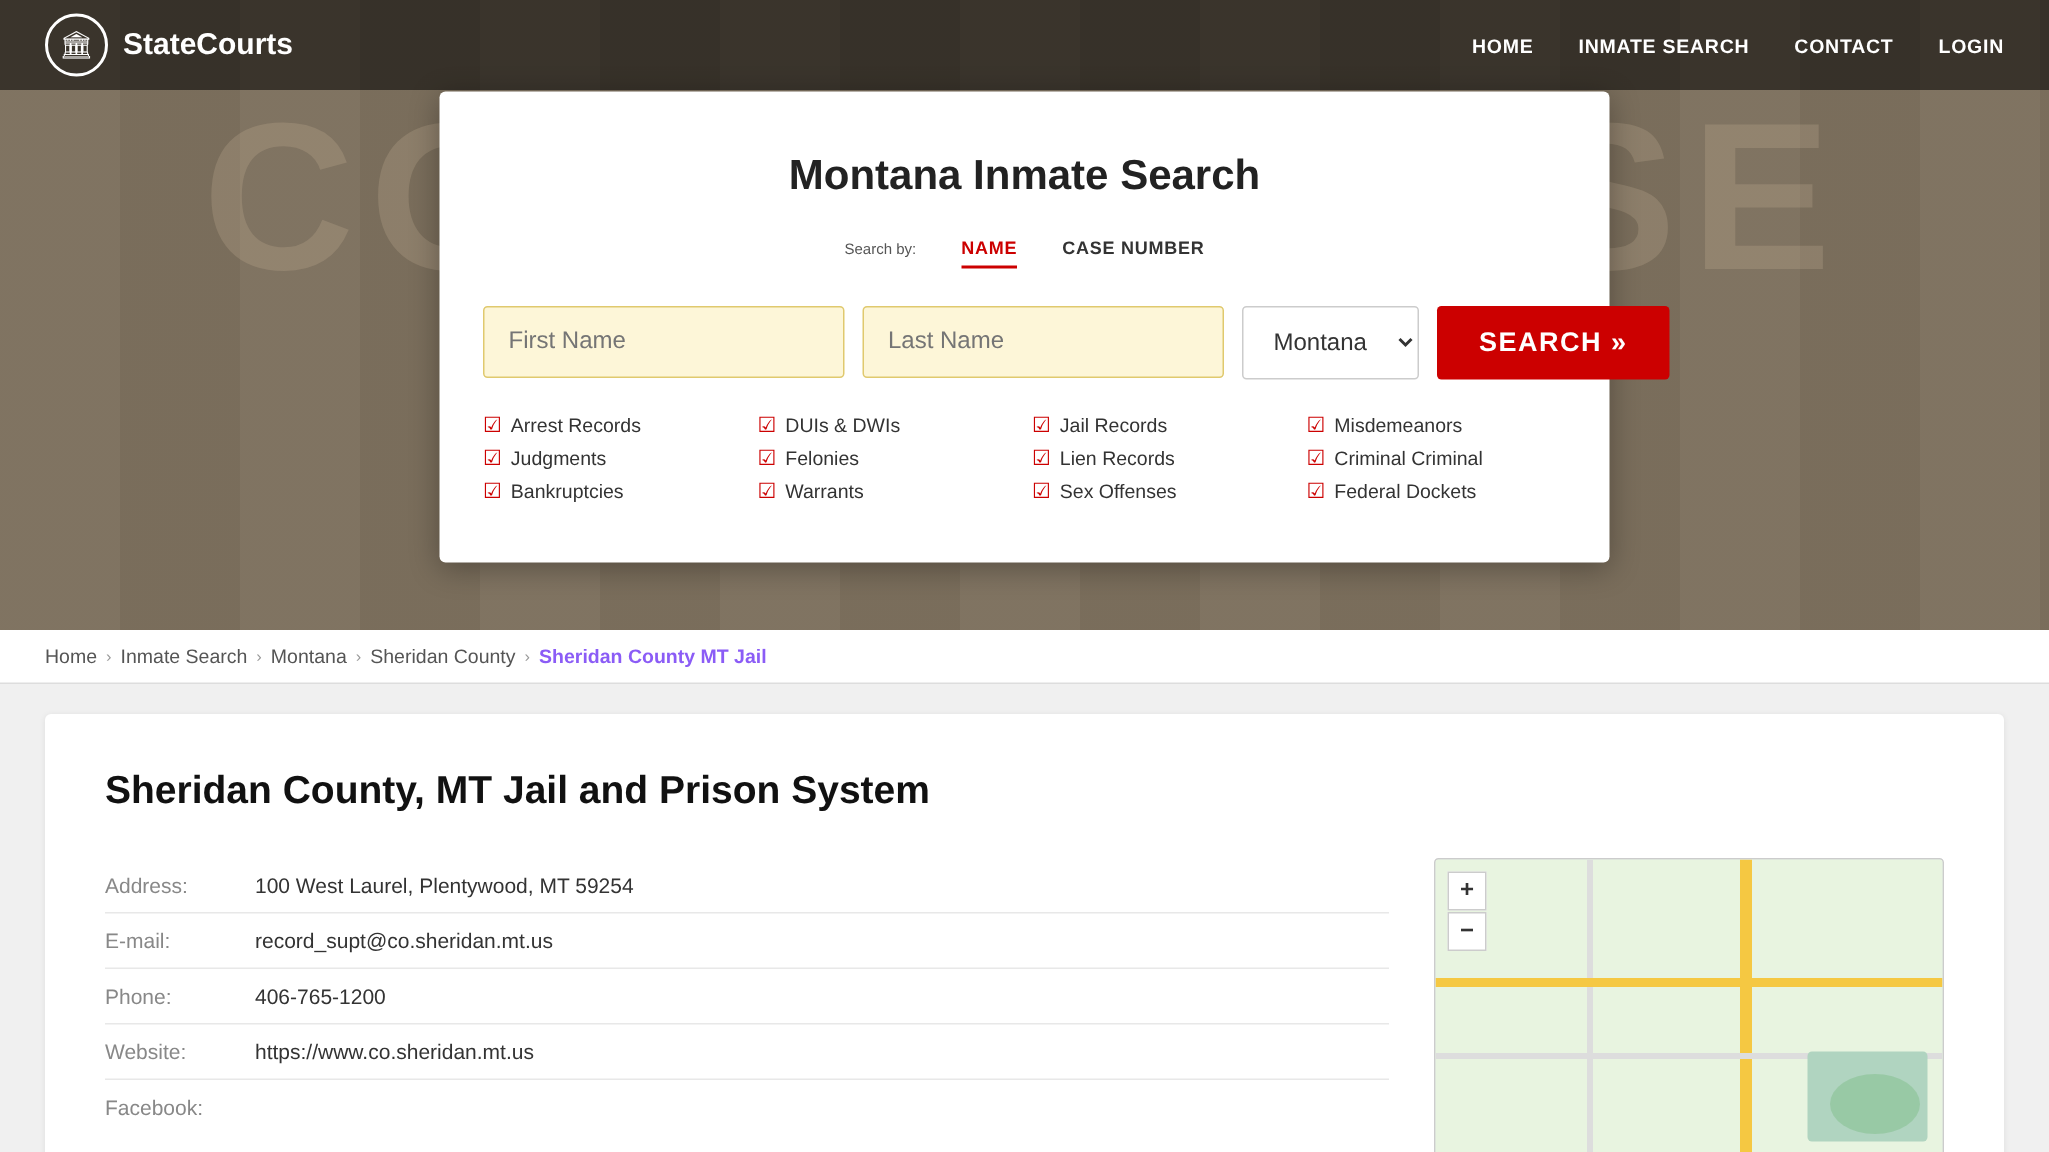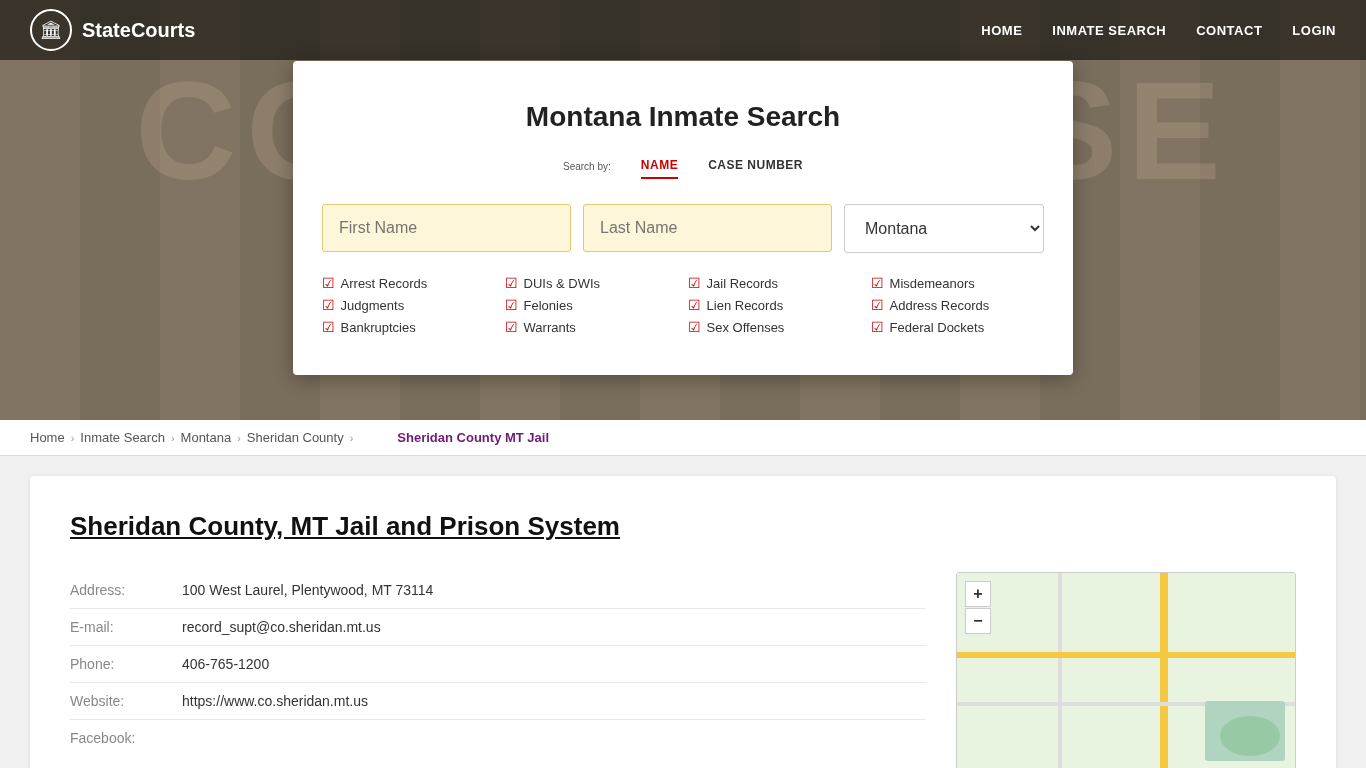--- a/index.html
+++ b/index.html
@@ -190,54 +190,53 @@
       color: #666;
       display: flex;
       align-items: center;
       gap: 6px;
     }
     .breadcrumb-bar a {
       color: #555;
       text-decoration: none;
     }
     .breadcrumb-sep { color: #999; font-size: 11px; }
-    .breadcrumb-current { font-weight: bold; color: #701a75; margin-left: 38px; }
+    .breadcrumb-current { font-weight: bold; color: #8b5cf6; }
 
     
     .main-content {
       background: #f0f0f0;
       padding: 20px 30px;
     }
     .info-card {
       background: #fff;
       border-radius: 4px;
       padding: 35px 40px;
       box-shadow: 0 1px 4px rgba(0,0,0,0.08);
     }
     .info-title {
       font-size: 26px;
       font-weight: bold;
       color: #111;
       margin-bottom: 30px;
-      text-decoration: underline;
     }
     .info-body {
       display: flex;
       gap: 30px;
       align-items: flex-start;
     }
     .info-table {
       flex: 1;
     }
     .info-row {
       display: flex;
       align-items: flex-start;
       padding: 10px 0;
       border-bottom: 1px solid #e8e8e8;
-      gap: 22px;
+      gap: 10px;
     }
     .info-row:last-child { border-bottom: none; }
     .info-label {
       width: 90px;
       color: #888;
       font-size: 14px;
       flex-shrink: 0;
     }
     .info-value {
       color: #333;
@@ -326,20 +325,21 @@
     </div>
     <div class="search-fields">
       <input class="search-input" type="text" placeholder="First Name" style="">
       <input class="search-input" type="text" placeholder="Last Name" style="">
       <select class="state-select">
         <option>Montana</option>
         <option>Alabama</option>
         <option>Alaska</option>
         <option>Arizona</option>
       </select>
+      <button class="search-btn">SEARCH »</button>
     </div>
     <div class="checks-grid">
       <div class="check-item">
         <span class="check-icon">☑</span>
         <span>Arrest Records</span>
       </div>
       <div class="check-item">
         <span class="check-icon">☑</span>
         <span>DUIs &amp; DWIs</span>
       </div>
@@ -358,21 +358,21 @@
       <div class="check-item">
         <span class="check-icon">☑</span>
         <span>Felonies</span>
       </div>
       <div class="check-item">
         <span class="check-icon">☑</span>
         <span>Lien Records</span>
       </div>
       <div class="check-item">
         <span class="check-icon">☑</span>
-        <span>Address Records</span>
+        <span>Criminal Criminal</span>
       </div>
       <div class="check-item">
         <span class="check-icon">☑</span>
         <span>Bankruptcies</span>
       </div>
       <div class="check-item">
         <span class="check-icon">☑</span>
         <span>Warrants</span>
       </div>
       <div class="check-item">
@@ -399,21 +399,21 @@
   <span class="breadcrumb-current">Sheridan County MT Jail</span>
 </div>
 
 <div class="main-content">
   <div class="info-card">
     <h2 class="info-title">Sheridan County, MT Jail and Prison System</h2>
     <div class="info-body">
       <div class="info-table">
         <div class="info-row">
           <span class="info-label">Address:</span>
-          <span class="info-value">100 West Laurel, Plentywood, MT 73114</span>
+          <span class="info-value">100 West Laurel, Plentywood, MT 59254</span>
         </div>
         <div class="info-row">
           <span class="info-label">E-mail:</span>
           <a class="info-value">record_supt@co.sheridan.mt.us</a>
         </div>
         <div class="info-row">
           <span class="info-label">Phone:</span>
           <span class="info-value">406-765-1200</span>
         </div>
         <div class="info-row">

